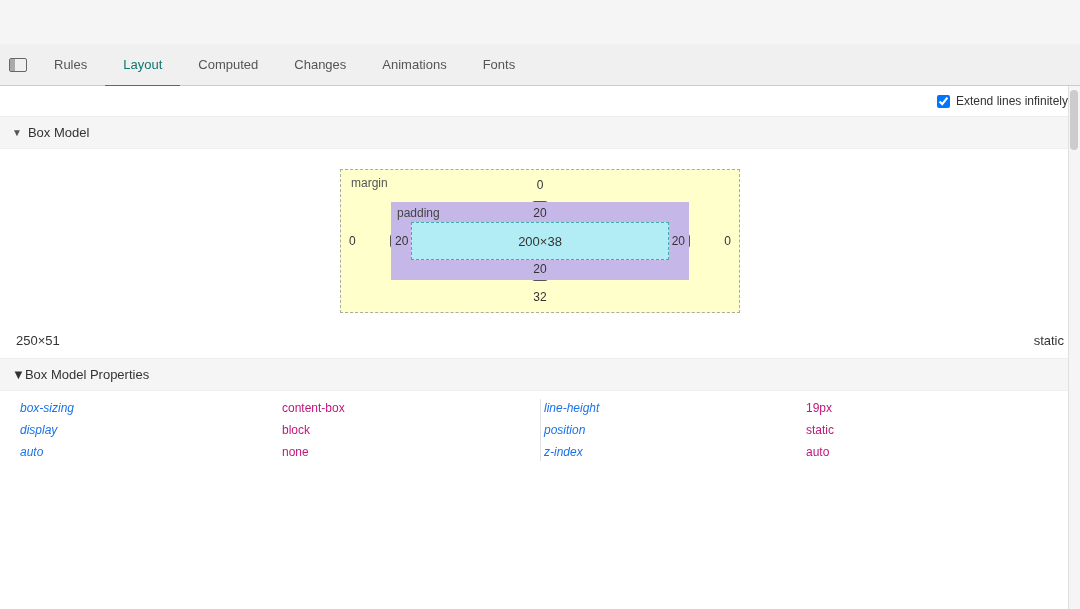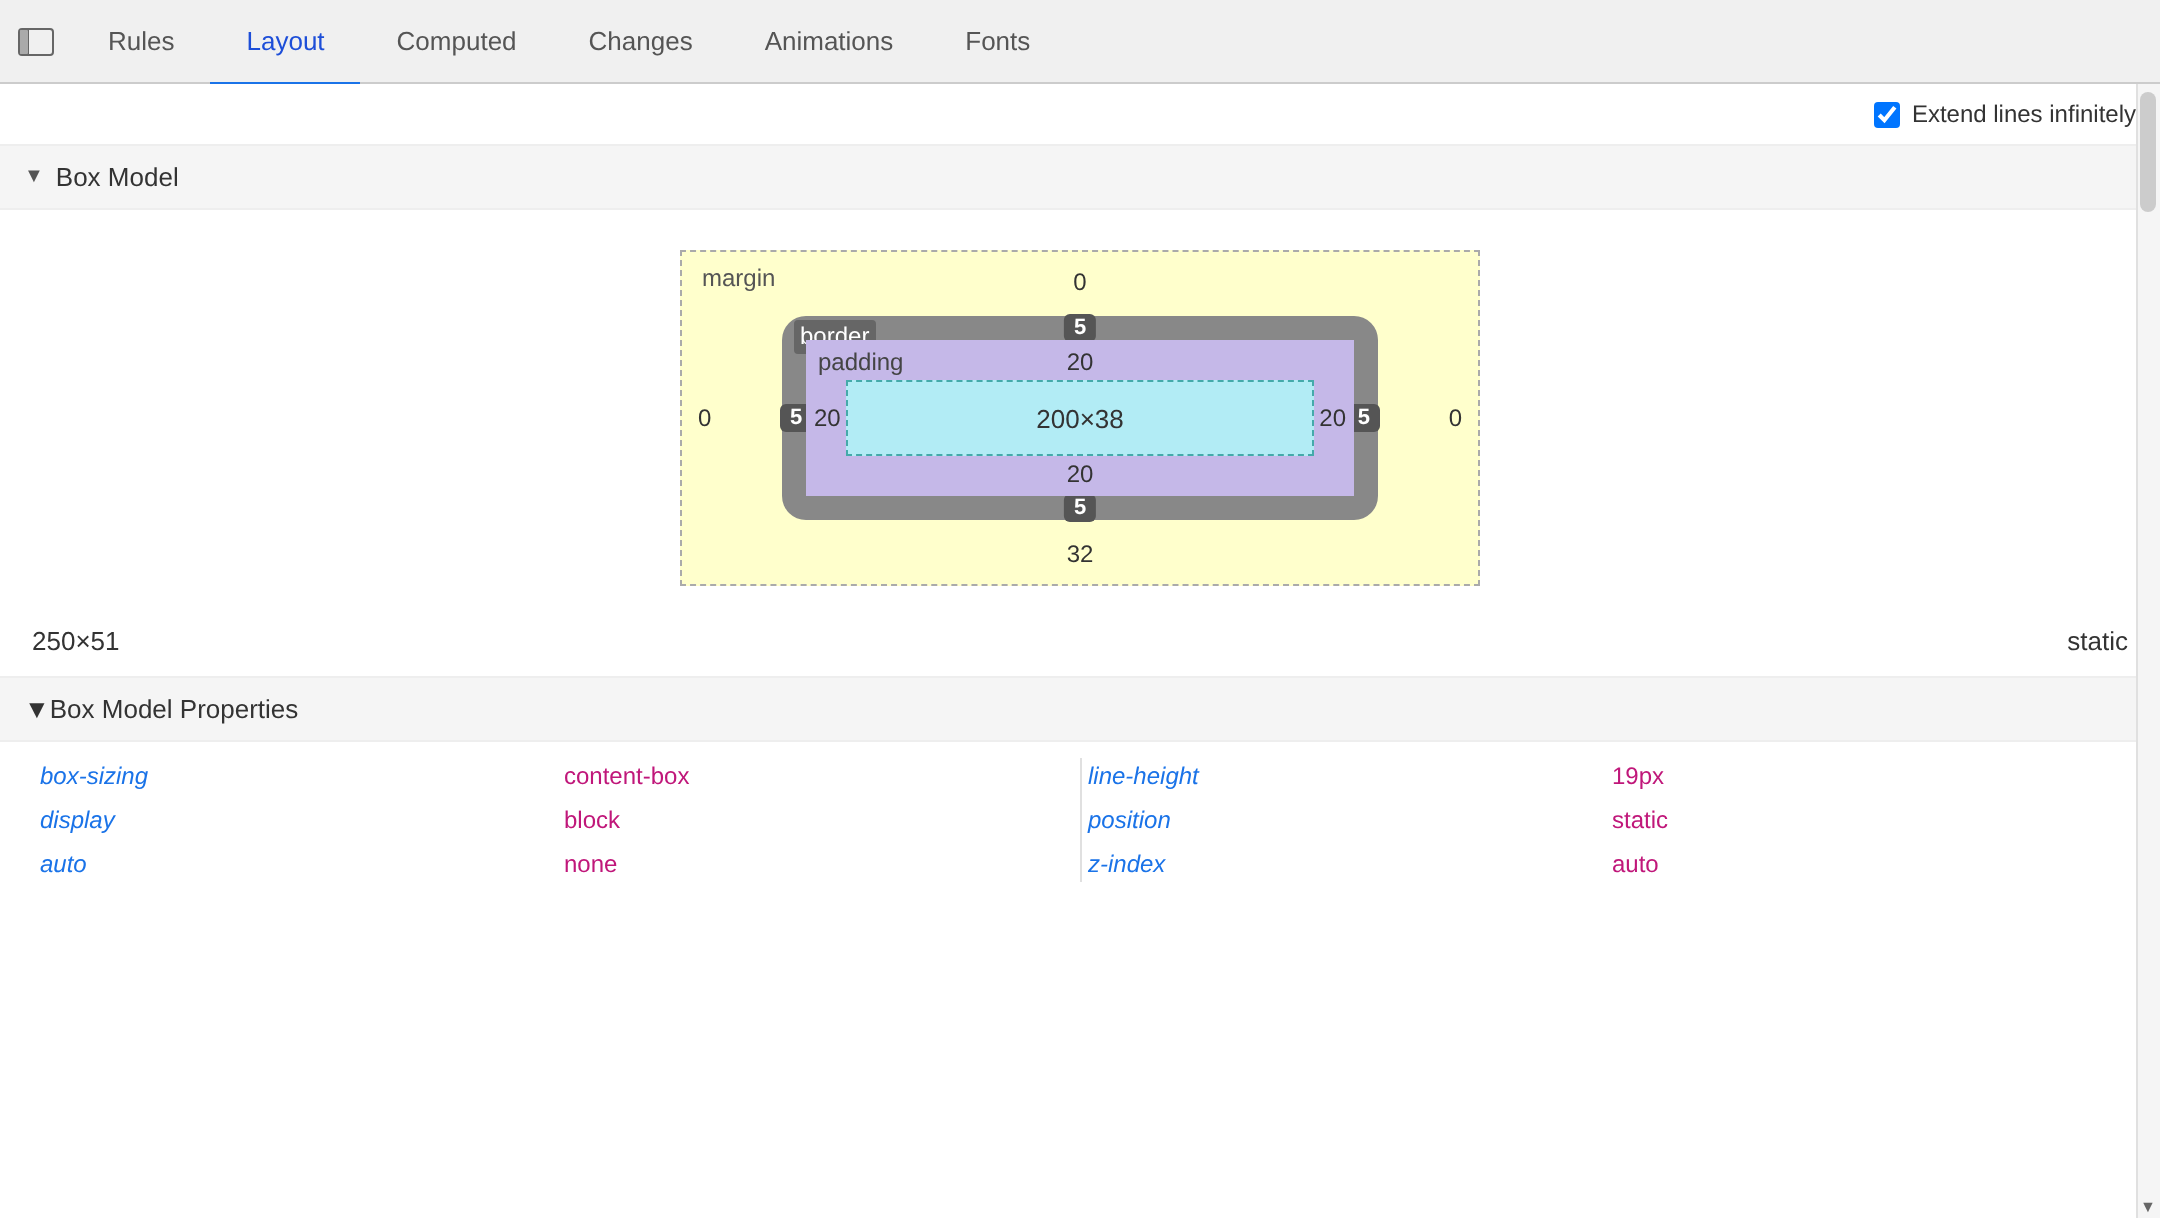--- a/index.html
+++ b/index.html
@@ -15,20 +15,21 @@
 
     
     .tab-bar {
       display: flex;
       align-items: center;
       background: #f0f0f0;
       border-bottom: 1px solid #ccc;
       height: 42px;
       padding-left: 4px;
       position: relative;
+      margin-top: 44px;
     }
     .tab-bar-icon {
       width: 28px;
       height: 28px;
       display: flex;
       align-items: center;
       justify-content: center;
       margin-right: 4px;
       cursor: pointer;
       color: #555;
@@ -40,21 +41,21 @@
       display: flex;
       align-items: center;
       font-size: 13px;
       color: #555;
       cursor: pointer;
       border-bottom: 2px solid transparent;
       position: relative;
       top: 1px;
     }
     .tab.active {
-      color: #1d4ed8;
+      color: #0f766e;
       border-bottom: 2px solid #1a73e8;
       background: transparent;
     }
 
     
     .main-content {
       background: #fff;
       height: calc(609px - 42px);
       overflow-y: auto;
       position: relative;
@@ -153,21 +154,21 @@
       right: 8px;
       top: 50%;
       transform: translateY(-50%);
       font-size: 12px;
       color: #333;
     }
 
     .bm-border-box {
       background: #888;
       border-radius: 12px;
-      padding: 12px;
+      padding: 0;
       position: relative;
     }
 
     .bm-border-label {
       position: absolute;
       top: 2px;
       left: 6px;
       font-size: 12px;
       color: #fff;
       background: #666;

